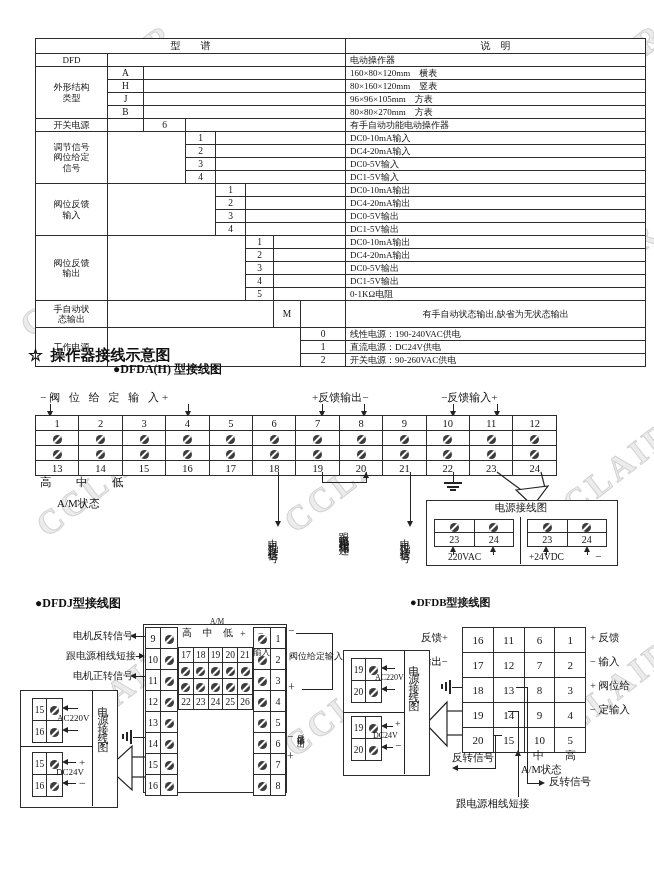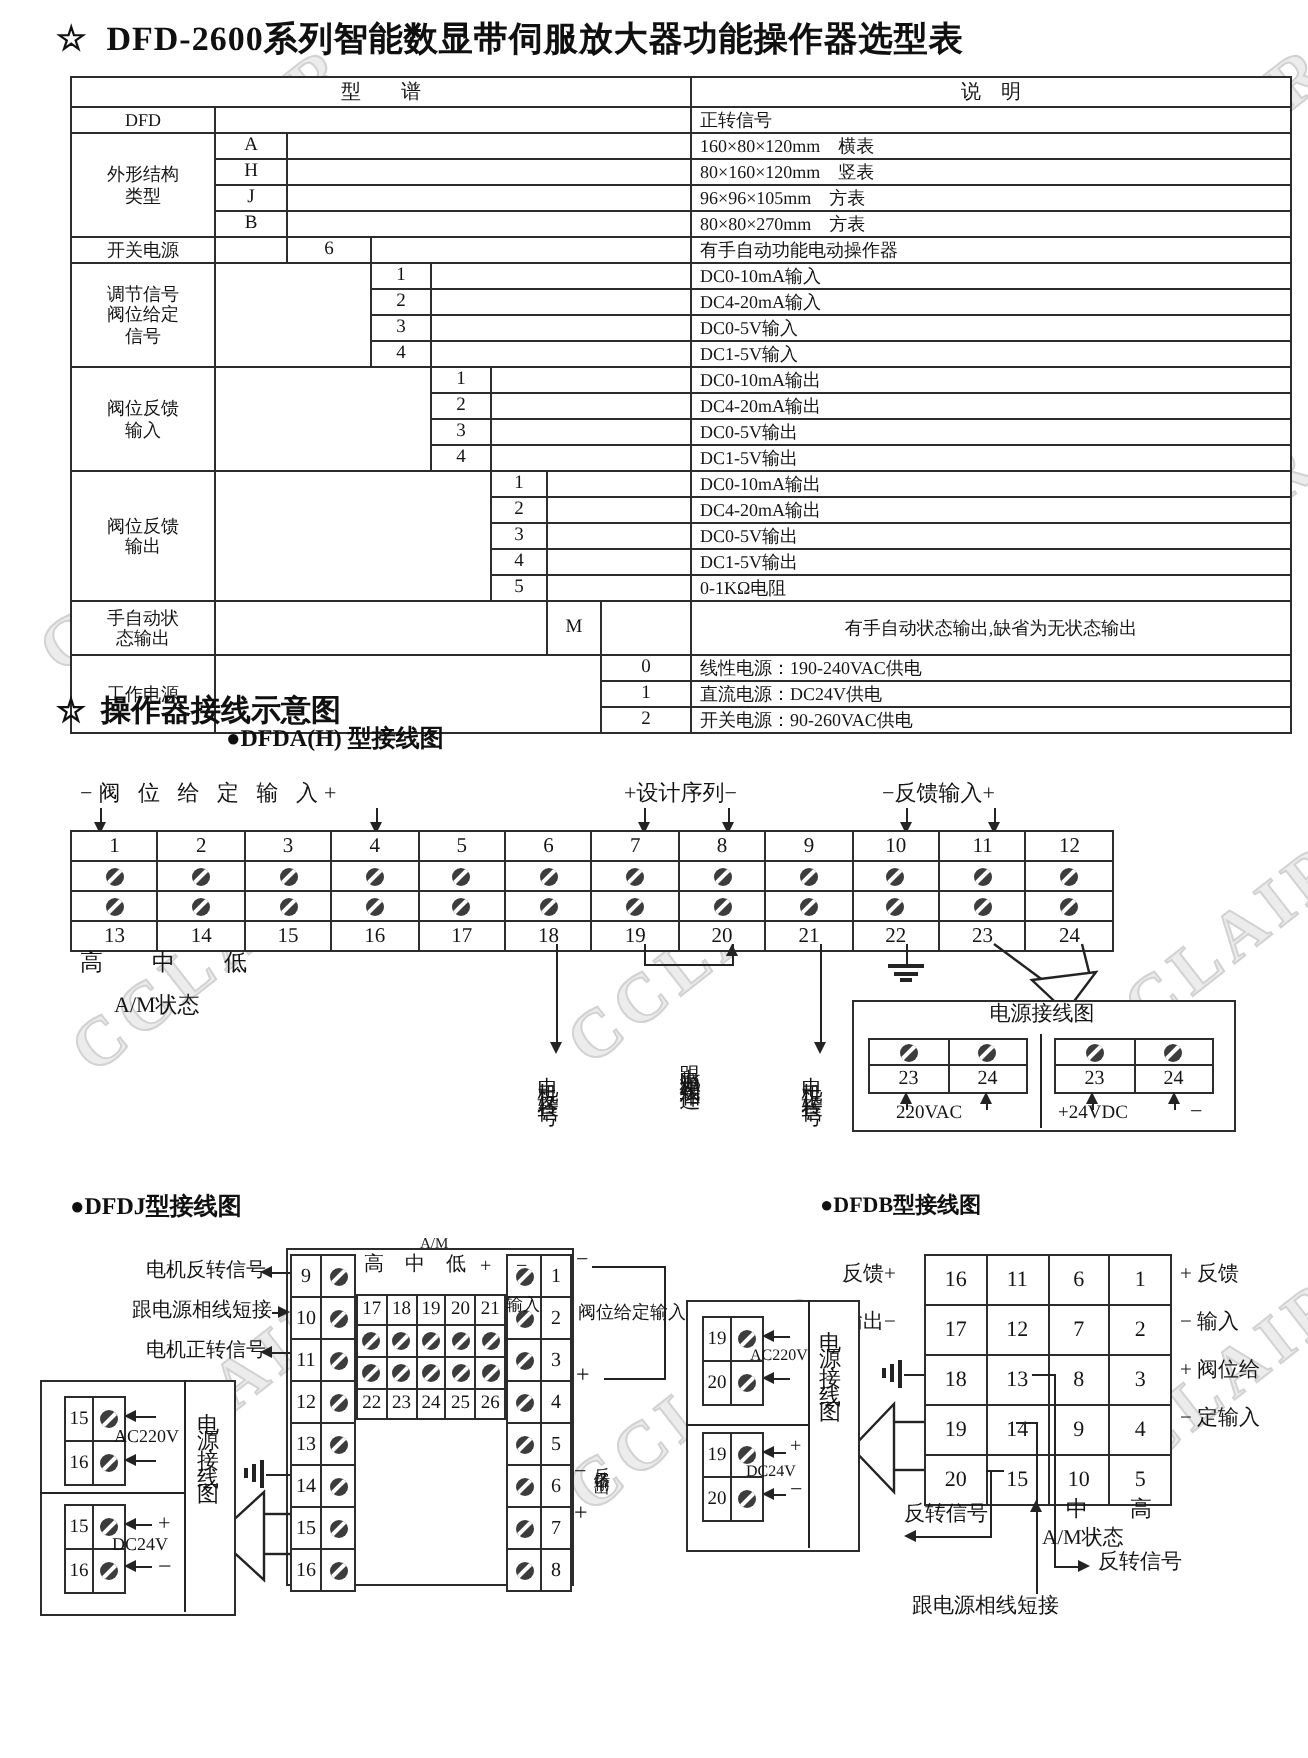--- a/index.html
+++ b/index.html
@@ -49,21 +49,20 @@
   <div class="wm" style="left:8px;top:262px">CCLAIR</div>
   <div class="wm" style="left:258px;top:258px">CCLAIR</div>
   <div class="wm" style="left:514px;top:258px">CCLAIR</div>
   <div class="wm" style="left:24px;top:462px">CCLAIR</div>
   <div class="wm" style="left:272px;top:458px">CCLAIR</div>
   <div class="wm" style="left:528px;top:458px">CCLAIR</div>
   <div class="wm" style="left:28px;top:682px">CCLAIR</div>
   <div class="wm" style="left:272px;top:682px">CCLAIR</div>
   <div class="wm" style="left:528px;top:676px">CCLAIR</div>
 
-  <div class="ttl" style="left:28px;top:8px;font-size:17px;letter-spacing:0.5px">☆  DFD-2600系列智能数显带伺服放大器功能操作器选型表</div>
 
   <table class="tt" id="sel" style="left:35px;top:38px;width:610px">
     <colgroup>
         <col style="width:72px">
         <col style="width:36px">
         <col style="width:42px">
         <col style="width:30px">
         <col style="width:30px">
         <col style="width:28px">
         <col style="width:27px">
@@ -71,21 +70,21 @@
         <col style="width:300px">
       </colgroup>
     <tbody>
         <tr>
       <th colspan="8">型        谱</th>
       <th>说    明</th>
     </tr>
     <tr>
       <td class="glabel">DFD</td>
       <td colspan="7"></td>
-      <td class="desc">正转信号</td>
+      <td class="desc">电动操作器</td>
     </tr>
     <tr>
       <td class="glabel" rowspan="4">外形结构
 类型</td>
       <td class="code">A</td>
       <td colspan="6"></td>
       <td class="desc">160×80×120mm　横表</td>
     </tr>
     <tr>
           <td class="code">H</td>
@@ -207,21 +206,21 @@
           <td class="desc">开关电源：90-260VAC供电</td>
         </tr>
   </tbody>
     </table>
 
   <div class="ttl" style="left:28px;top:346px;font-size:15px">☆  操作器接线示意图</div>
 
   <div class="ttl" style="left:113px;top:361px;font-size:12px">●DFDA(H) 型接线图</div>
 
   <div class="lbl" style="left:40px;top:392px;font-size:11px;letter-spacing:3px">−阀 位 给 定 输 入+</div>
-  <div class="lbl" style="left:312px;top:392px;font-size:11px">+设计序列−</div>
+  <div class="lbl" style="left:312px;top:392px;font-size:11px">+反馈输出−</div>
   <div class="lbl" style="left:441px;top:392px;font-size:11px">−反馈输入+</div>
   <div class="vw" style="left:50px;top:404px;height:8px"></div>
     <div class="t td" style="left:47px;top:411px"></div>
   <div class="vw" style="left:188px;top:404px;height:8px"></div>
     <div class="t td" style="left:185px;top:411px"></div>
   <div class="vw" style="left:322px;top:404px;height:8px"></div>
     <div class="t td" style="left:319px;top:411px"></div>
   <div class="vw" style="left:364px;top:404px;height:8px"></div>
     <div class="t td" style="left:361px;top:411px"></div>
   <div class="vw" style="left:453px;top:404px;height:8px"></div>

